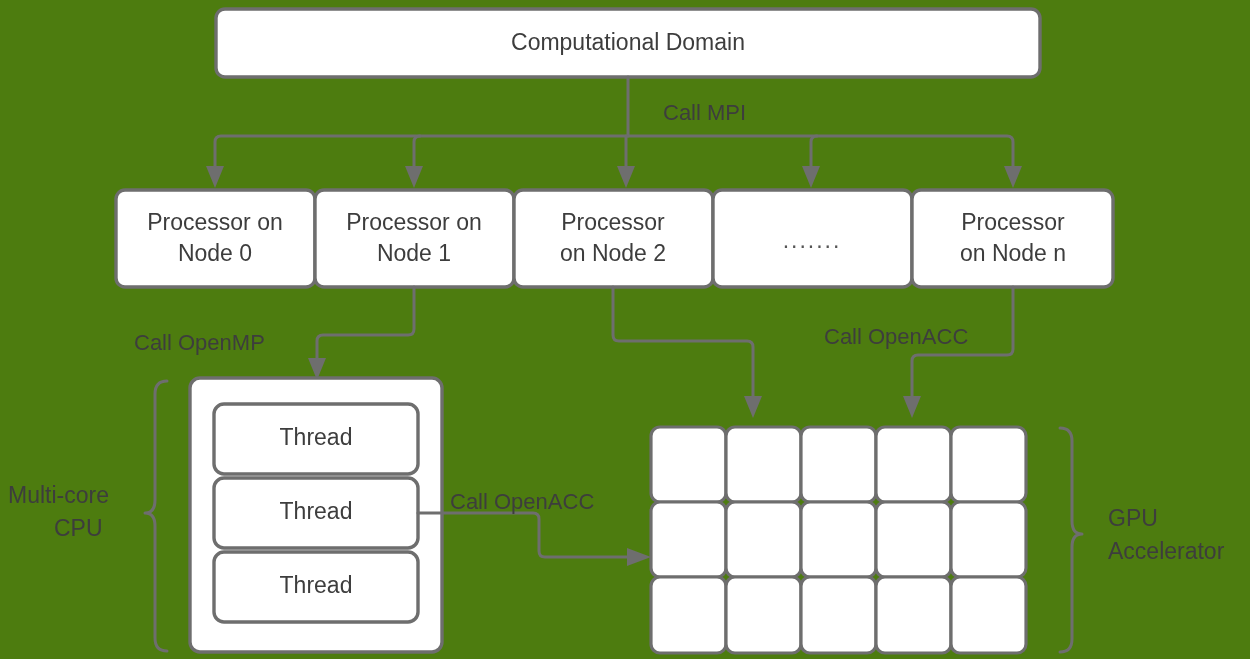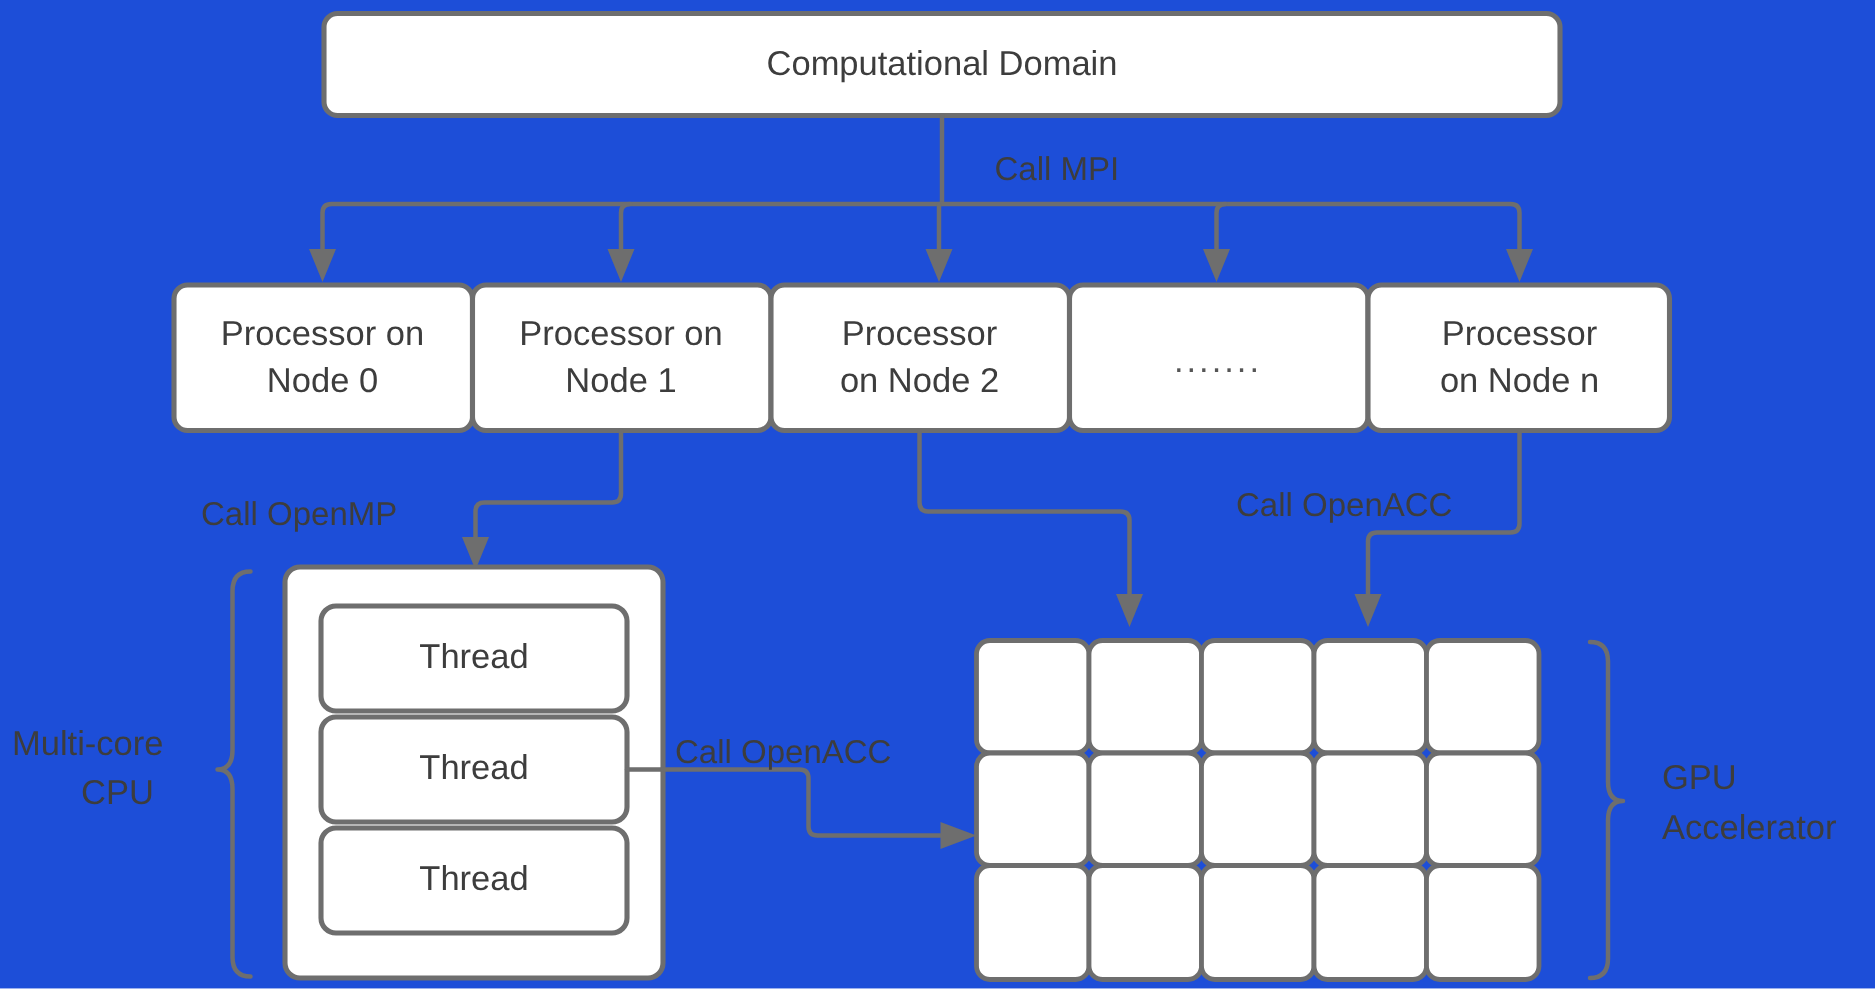--- a/index.html
+++ b/index.html
@@ -7,21 +7,21 @@
     padding: 0;
     background: #ffffff;
   }
   body {
     font-family: "Liberation Sans", sans-serif;
   }
   #canvas {
     position: relative;
     width: 1250px;
     height: 659px;
-    background: #1d4ed8;
+    background: #4d7c0f;
     overflow: hidden;
   }
   #diagram-svg {
     position: absolute;
     left: 0;
     top: 0;
     width: 1250px;
     height: 659px;
   }
   .node-text {

